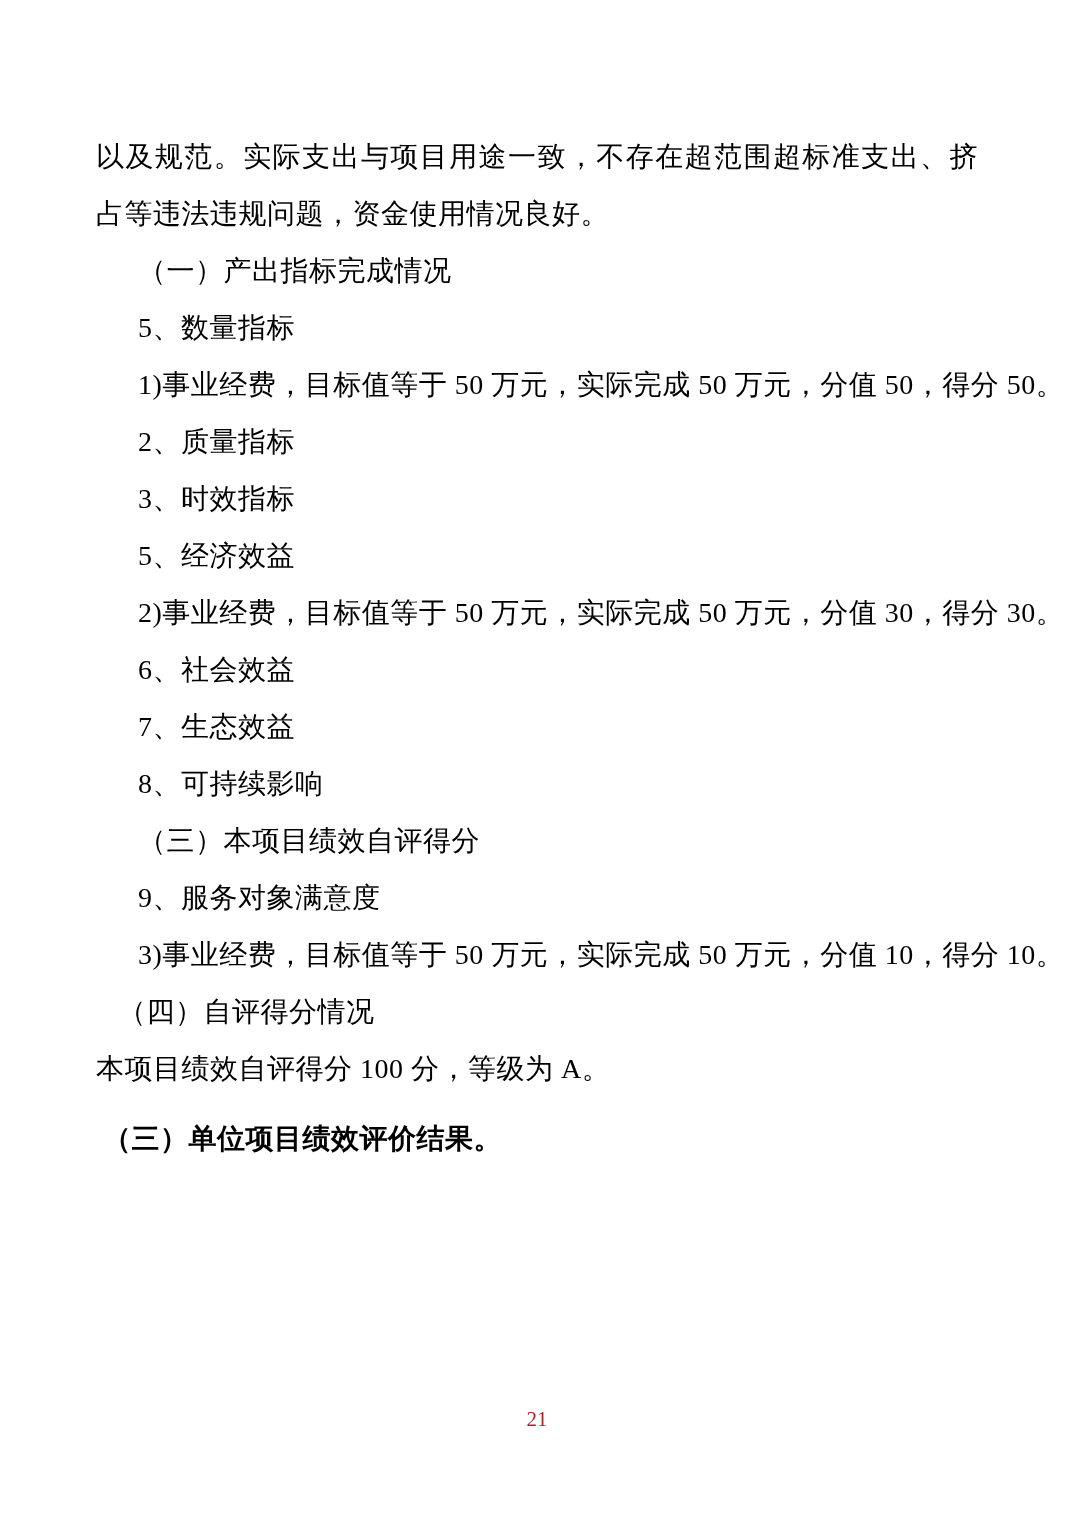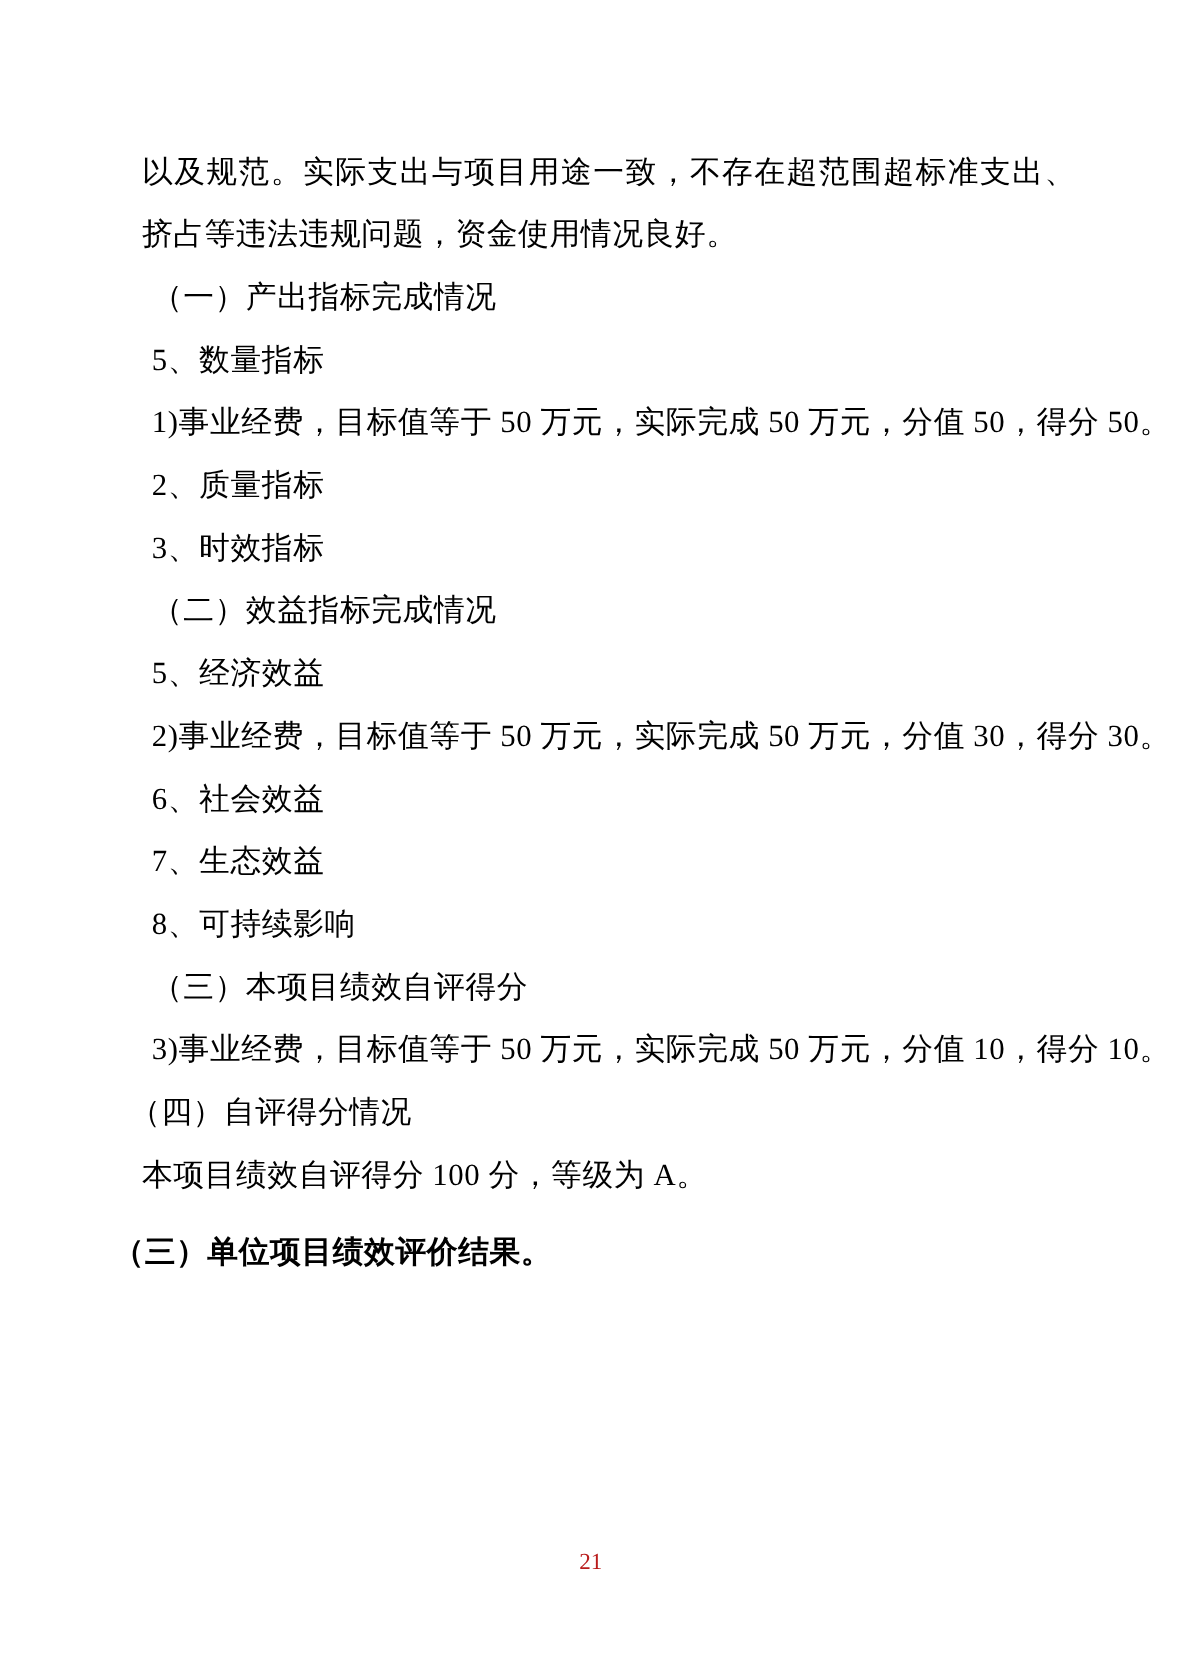--- a/index.html
+++ b/index.html
@@ -26,21 +26,20 @@
     line-height: 57px;
   }
   .doc-body p {
     margin: 0;
     padding: 0;
     text-align: justify;
     letter-spacing: 0.5px;
   }
   p.body {
     text-indent: 0;
-    margin-left: 33px;
   }
   p.bold-heading {
     font-weight: 700;
     text-align: left;
   }
   p.list {
     padding-left: 42px;
     text-align: left;
     white-space: nowrap;
   }
@@ -77,26 +76,26 @@
 <body>
 
 <div class="page">
   <div class="doc-body">
     <p class="body">以及规范。实际支出与项目用途一致，不存在超范围超标准支出、挤占等违法违规问题，资金使用情况良好。</p>
     <p class="list">（一）产出指标完成情况</p>
     <p class="list">5、数量指标</p>
     <p class="list-metric">1)事业经费，目标值等于 50 万元，实际完成 50 万元，分值 50，得分 50。</p>
     <p class="list">2、质量指标</p>
     <p class="list">3、时效指标</p>
-    <p class="list">（二）效益指标完成情况</p>
     <p class="list">5、经济效益</p>
     <p class="list-metric">2)事业经费，目标值等于 50 万元，实际完成 50 万元，分值 30，得分 30。</p>
     <p class="list">6、社会效益</p>
     <p class="list">7、生态效益</p>
     <p class="list">8、可持续影响</p>
     <p class="list">（三）本项目绩效自评得分</p>
+    <p class="list">9、服务对象满意度</p>
     <p class="list-metric">3)事业经费，目标值等于 50 万元，实际完成 50 万元，分值 10，得分 10。</p>
     <p class="list-alt">（四）自评得分情况</p>
     <p class="body">本项目绩效自评得分 100 分，等级为 A。</p>
     <p class="final-heading">（三）单位项目绩效评价结果。</p>
   </div>
   <div class="page-number">21</div>
 </div>
 
 </body></html>

